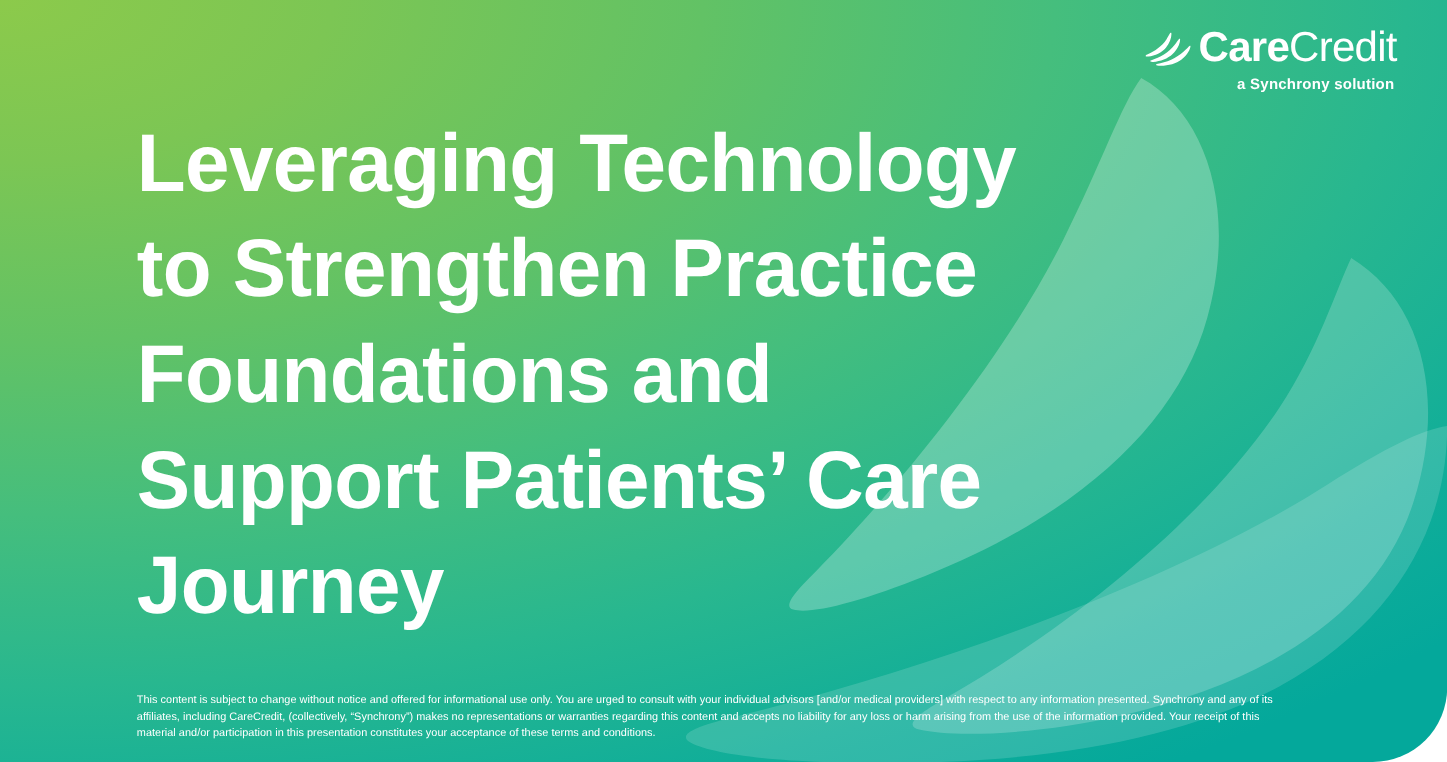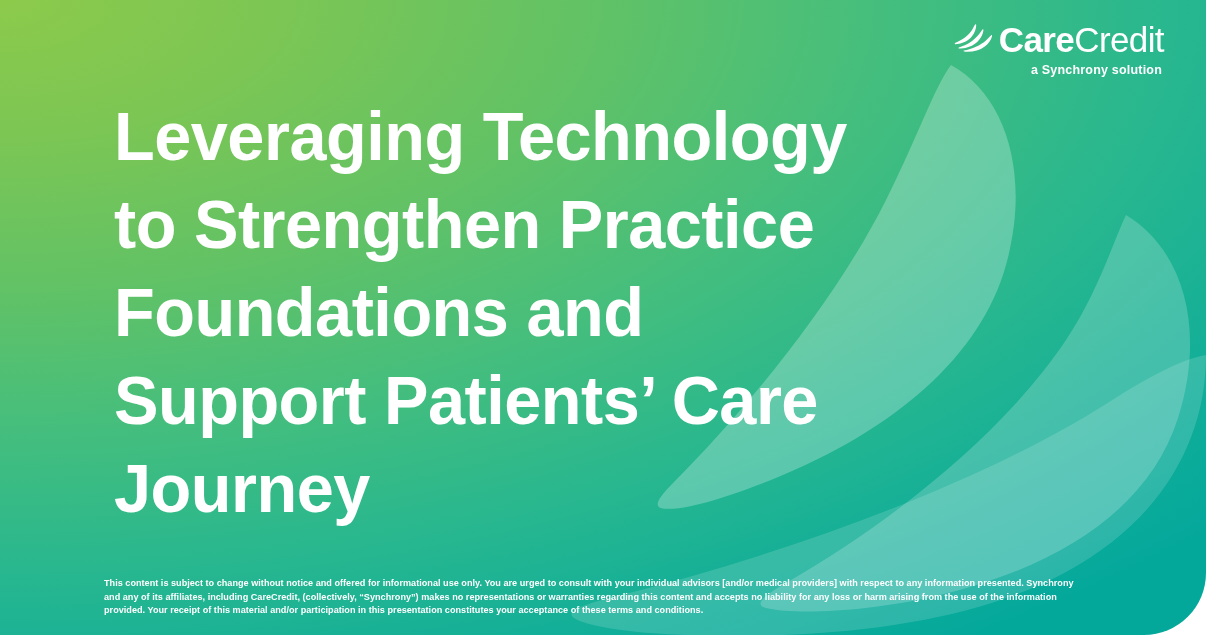--- a/index.html
+++ b/index.html
@@ -60,21 +60,21 @@
     position: absolute;
     top: 22px;
     right: 42px;
     display: flex;
     flex-direction: column;
     align-items: flex-end;
     line-height: 1;
   }
   .brand-row {
     display: flex;
-    align-items: flex-start;
+    align-items: flex-end;
     gap: 4px;
   }
   .brand-mark {
     width: 42px;
     height: 30px;
     flex: 0 0 auto;
     margin-bottom: 2px;
   }
   .brand-mark svg { display: block; width: 100%; height: 100%; }
 
@@ -111,27 +111,27 @@
     line-height: 88px;
     letter-spacing: -0.5px;
     white-space: pre-line;
     transform: scaleX(0.98);
     transform-origin: left top;
   }
 
   
   .disclaimer {
     position: absolute;
-    left: 104px;
+    left: 114px;
     bottom: 18px;
     width: 970px;
     margin: 0;
     color: #ffffff;
     font-size: 9.1px;
-    font-weight: 700;
+    font-weight: 400;
     line-height: 13.2px;
     letter-spacing: 0.02px;
   }
 </style>
 </head>
 <body>
 
 <div class="slide">
 
   <div class="slide-bg">

